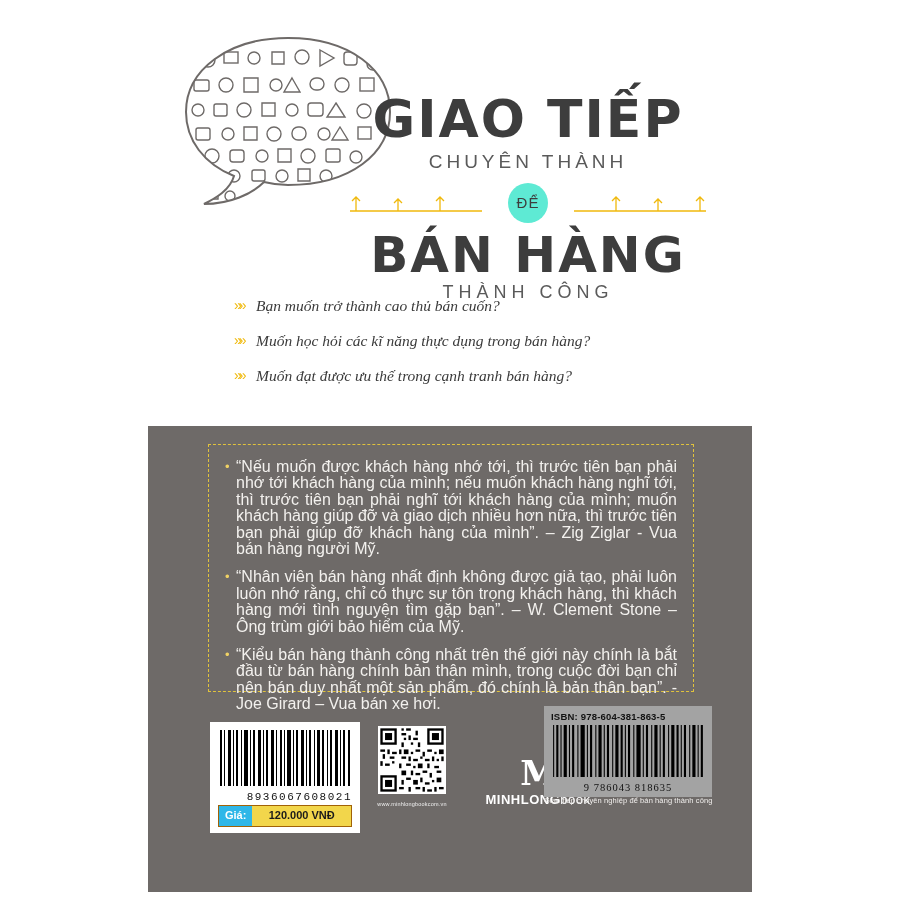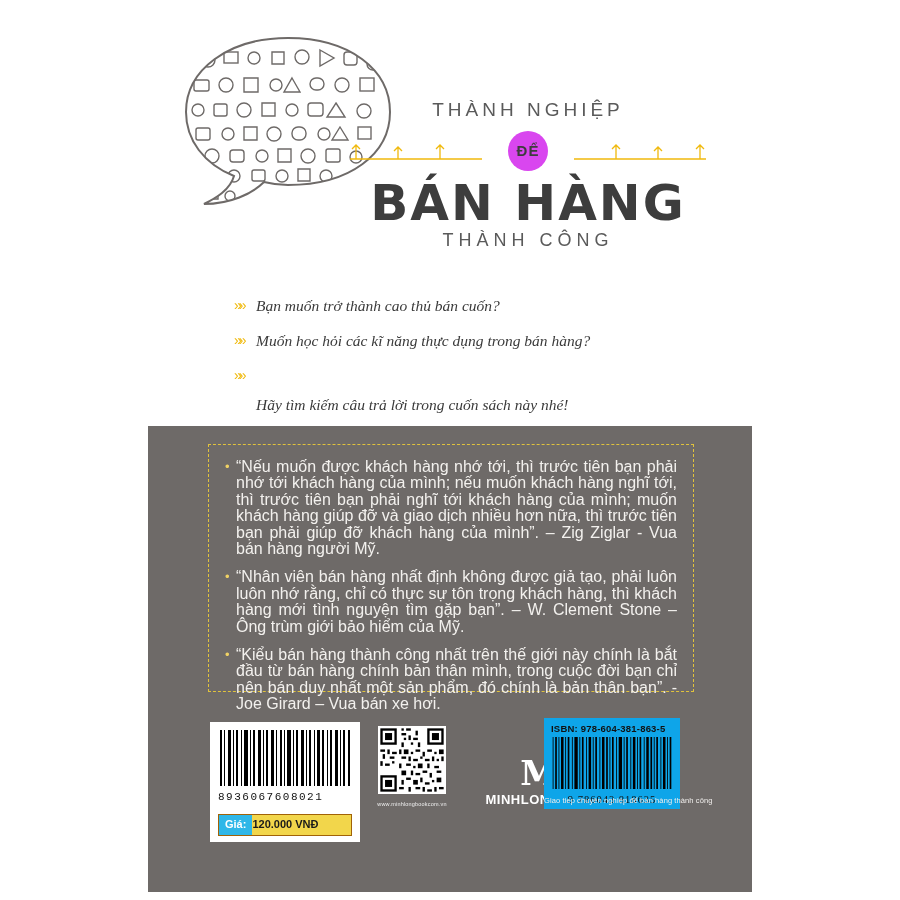--- a/index.html
+++ b/index.html
@@ -70,24 +70,24 @@
     margin-top: 8px;
   }
   .de-badge {
     position: absolute;
     left: 50%;
     top: 2px;
     transform: translateX(-50%);
     width: 40px;
     height: 40px;
     border-radius: 50%;
-    background: #d946ef;
+    background: #5eead4;
     color: #3d3d3d;
     font-size: 15px;
-    font-weight: bold;
+    font-weight: normal;
     line-height: 40px;
     text-align: center;
     letter-spacing: 1px;
   }
   .arrows-left, .arrows-right {
     position: absolute;
     top: 14px;
     height: 18px;
   }
   .arrows-left { left: 28px; width: 140px; }
@@ -197,22 +197,22 @@
   }
   .bc-bars {
     height: 56px;
     width: 100%;
   }
   .bc-num {
     font-family: "Liberation Mono", monospace;
     font-size: 11px;
     letter-spacing: 1.5px;
     color: #111;
-    text-align: left;
-    padding: 1px 0 11px 0;
+    text-align: right;
+    padding: 1px 0 2px 0;
   }
   .price-row {
     display: flex;
     height: 20px;
     margin-bottom: 6px;
     border: 1px solid #a16207;
   }
   .price-label {
     background: #2fb7e8;
     color: #ffffff;
@@ -221,20 +221,21 @@
     padding: 0 6px;
     line-height: 18px;
   }
   .price-value {
     flex: 1;
     background: #f2d64b;
     color: #1a1a1a;
     font-size: 11px;
     font-weight: bold;
     line-height: 18px;
+    text-align: center;
   }
 
   .qr-block {
     position: absolute;
     left: 222px;
     top: 300px;
     width: 84px;
     text-align: center;
   }
   .qr-img { width: 68px; height: 68px; margin: 0 auto; background: #ffffff; }
@@ -264,23 +265,23 @@
     font-size: 13px;
     font-weight: bold;
     letter-spacing: .5px;
     margin-top: 4px;
   }
   .pub-name .thin { font-weight: normal; }
 
   .isbn-block {
     position: absolute;
     left: 396px;
-    top: 292px;
-    width: 136px;
-    background: #0ea5e9;
+    top: 280px;
+    width: 168px;
+    background: #a3a3a3;
     padding: 5px 7px 4px 7px;
     box-sizing: border-box;
   }
   .isbn-label {
     font-size: 9.5px;
     font-weight: bold;
     color: #111;
     margin-bottom: 3px;
     letter-spacing: .2px;
   }
@@ -364,21 +365,22 @@
             <path d="M130 139 l12 0 0 12 -12 0 z"></path>
           <circle cx="158" cy="146" r="6"></circle>
           <path d="M40 160 l10 0 0 9 -10 0 z"></path>
             <circle cx="62" cy="166" r="5"></circle>
         </g>
         <path d="M120 8 C60 8 18 40 18 82 C18 110 36 134 66 146 C62 160 48 168 36 174 C62 174 84 164 96 152 C104 154 112 155 120 155 C182 155 222 124 222 82 C222 40 182 8 120 8 Z" fill="none" stroke="#6e6a68" stroke-width="2"></path>
       </svg>
     </div>
 
     <div class="title-block">
-      <div class="title-sub">THÀNH NGHIỆP</div>
+      <div class="title-main">GIAO TIẾP</div>
+      <div class="title-sub">CHUYÊN THÀNH</div>
 
       <div class="de-row">
         <svg class="arrows-left" viewBox="0 0 140 18" xmlns="http://www.w3.org/2000/svg">
           <line x1="4" y1="16" x2="136" y2="16" stroke="#f0b90b" stroke-width="1.3"></line>
           <g stroke="#f0b90b" stroke-width="1.3" fill="none">
             <path d="M10 16 L10 2 M6 6 L10 2 L14 6"></path>
             <path d="M52 16 L52 4 M48 8 L52 4 L56 8"></path>
             <path d="M94 16 L94 2 M90 6 L94 2 L98 6"></path>
           </g>
         </svg>
@@ -401,22 +403,22 @@
       <div class="bullet-row">
         <span class="chev">»»</span>
         <span class="bullet-text">Bạn muốn trở thành cao thủ bán cuốn?</span>
       </div>
       <div class="bullet-row">
         <span class="chev">»»</span>
         <span class="bullet-text">Muốn học hỏi các kĩ năng thực dụng trong bán hàng?</span>
       </div>
       <div class="bullet-row">
         <span class="chev">»»</span>
-      </div>
-      <div class="bullet-note">Hãy tìm kiếm câu trả lời trong cuốn sách này nhé!</div>
+        <span class="bullet-text">Muốn đạt được ưu thế trong cạnh tranh bán hàng?</span>
+      </div>
     </div>
   </div>
 
   <div class="grey-panel">
 
     <div class="quote-box">
       <div class="quote-item">
         <span class="quote-dot">•</span>
         <span class="quote-text">“Nếu muốn được khách hàng nhớ tới, thì trước tiên bạn phải nhớ tới khách hàng của mình; nếu muốn khách hàng nghĩ tới, thì trước tiên bạn phải nghĩ tới khách hàng của mình; muốn khách hàng giúp đỡ và giao dịch nhiều hơn nữa, thì trước tiên bạn phải giúp đỡ khách hàng của mình”. – Zig Ziglar - Vua bán hàng người Mỹ.</span>
       </div>

